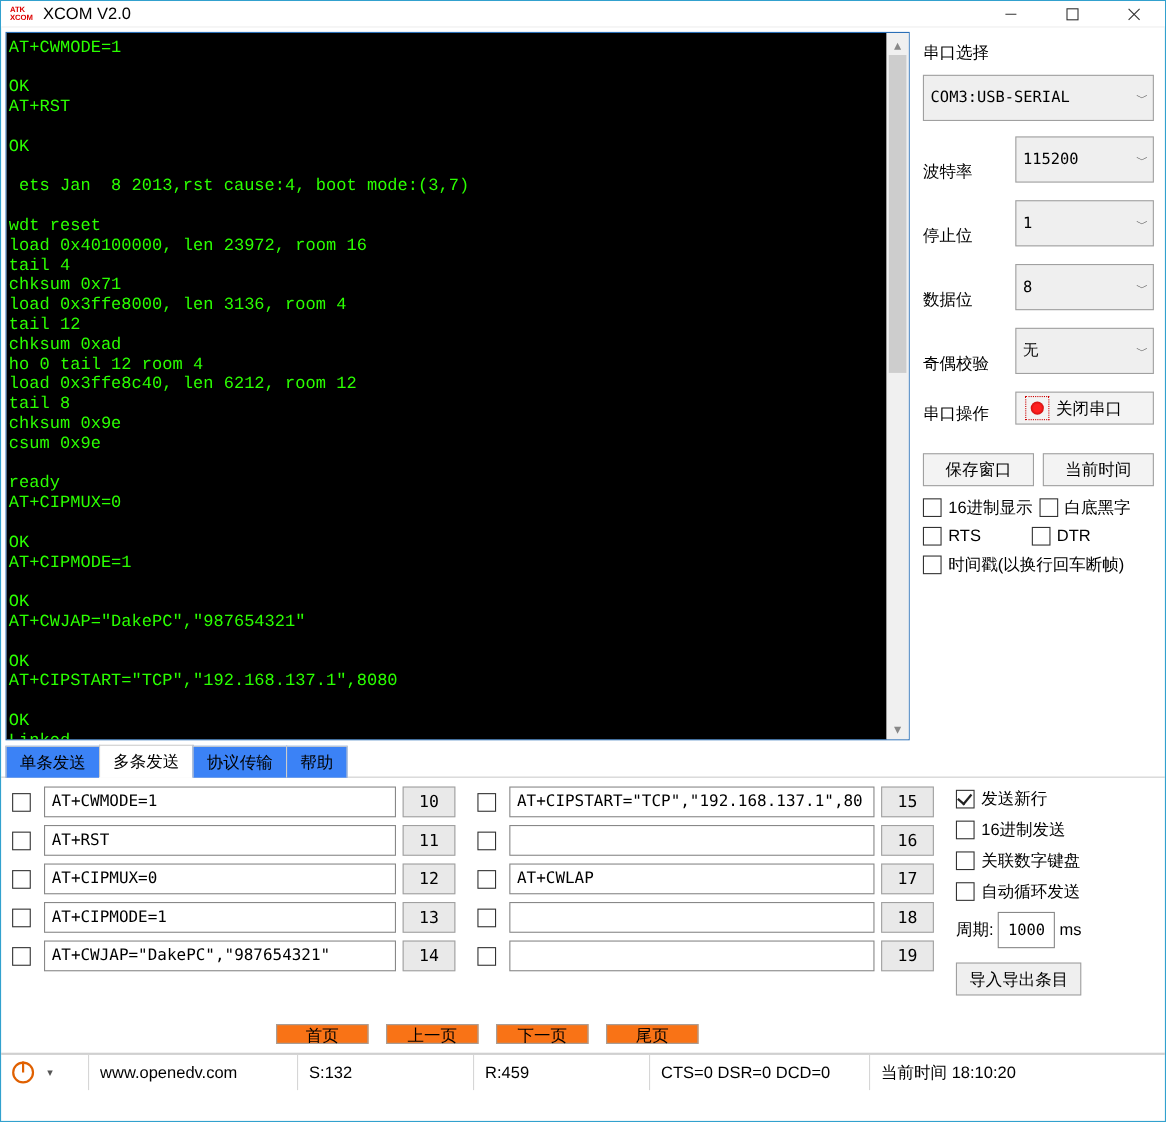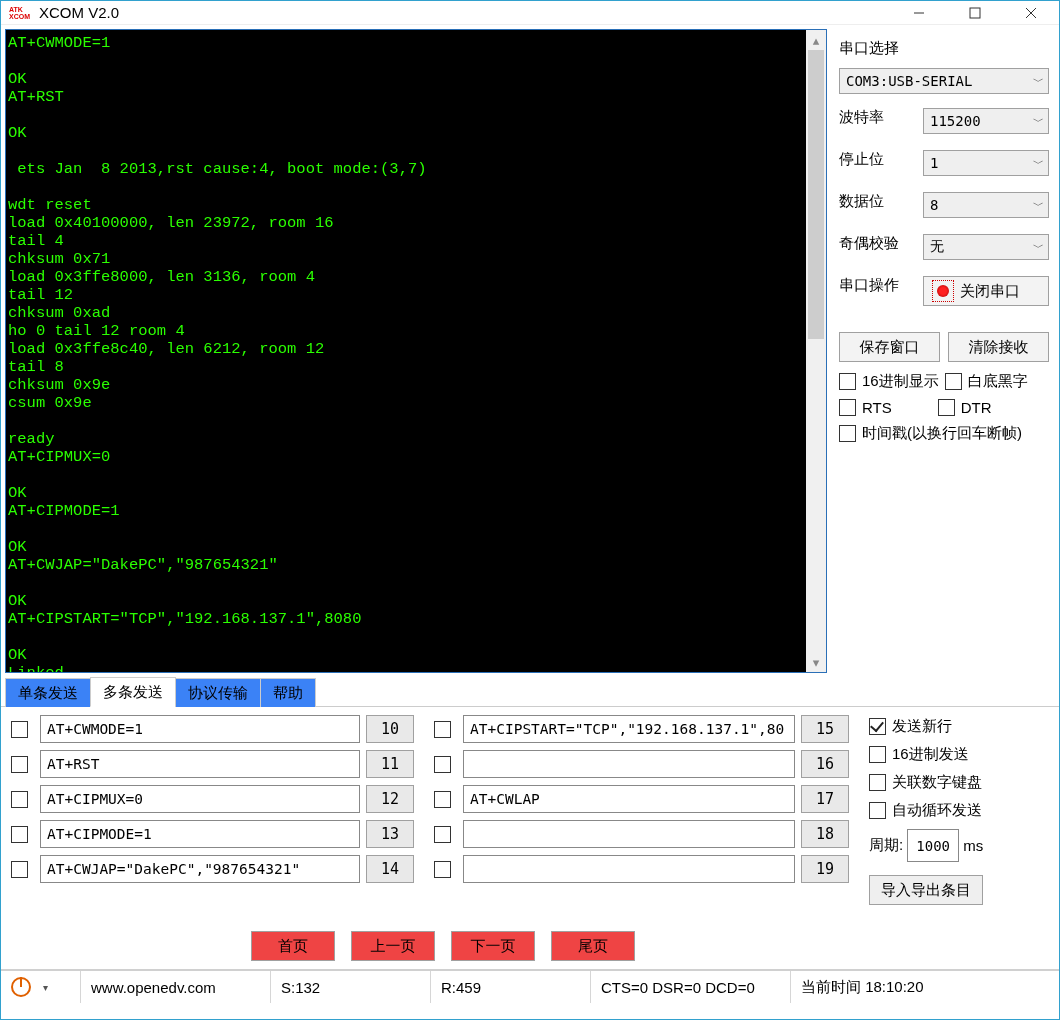--- a/index.html
+++ b/index.html
@@ -78,25 +78,25 @@
   top: 0; height: 48%;
   background: #cdcdcd; border-radius: 0;
 }
 
 .sidepanel {
   width: 228px;
   padding: 10px 6px 4px 12px;
   font-size: 15px;
 }
 .sp-title { margin-bottom: 10px; }
-.sp-row { display: flex; align-items: flex-start; margin-bottom: 16px; }
+.sp-row { display: flex; align-items: flex-end; margin-bottom: 16px; }
 .sp-row .lbl { width: 72px; }
 .sp-row .ctrl { flex: 1; margin-left: 12px; }
 .combo {
-  width: 100%; height: 26px;
+  width: 100%; height: 42px;
   border: 1px solid #a0a0a0;
   background: #efefef;
   display: flex; align-items: center;
   padding: 0 4px 0 6px;
   font-family: "NSimSun","SimSun",monospace;
   font-size: 14px;
   justify-content: space-between;
 }
 .combo .chev { font-size: 11px; color: #555; }
 .wide-combo { width: 100%; margin-bottom: 14px; }
@@ -186,22 +186,22 @@
 .ms-right button.imp {
   height: 30px; border: 1px solid #a0a0a0; background: #efefef;
   font-size: 15px; font-family: inherit; padding: 0 8px; margin-top: 4px;
 }
 
 .navbtns {
   display: flex; gap: 16px;
   padding: 2px 0 8px 250px;
 }
 .navbtns button {
-  width: 84px; height: 30px;
-  border: 1px solid #a0a0a0; background: #ef4444;
+  width: 84px; height: 18px;
+  border: 1px solid #a0a0a0; background: #f97316;
   font-size: 15px; font-family: inherit;
 }
 
 .statusbar {
   height: 34px;
   border-top: 2px solid #d0d0d0;
   display: flex; align-items: center;
   font-size: 15px;
 }
 .statusbar .cell {
@@ -346,21 +346,21 @@
       <div class="ctrl">
         <div class="port-btn">
           <span class="rec"></span>
           <span>关闭串口</span>
         </div>
       </div>
     </div>
 
     <div class="sp-btnrow">
       <button>保存窗口</button>
-      <button>清除接收</button>
+      <button>当前时间</button>
     </div>
     <div class="sp-chkrow">
       <span class="chk"></span>
         <span>16进制显示</span>
       <span style="width:6px"></span>
       <span class="chk"></span>
         <span>白底黑字</span>
     </div>
     <div class="sp-chkrow">
       <span class="chk"></span>

